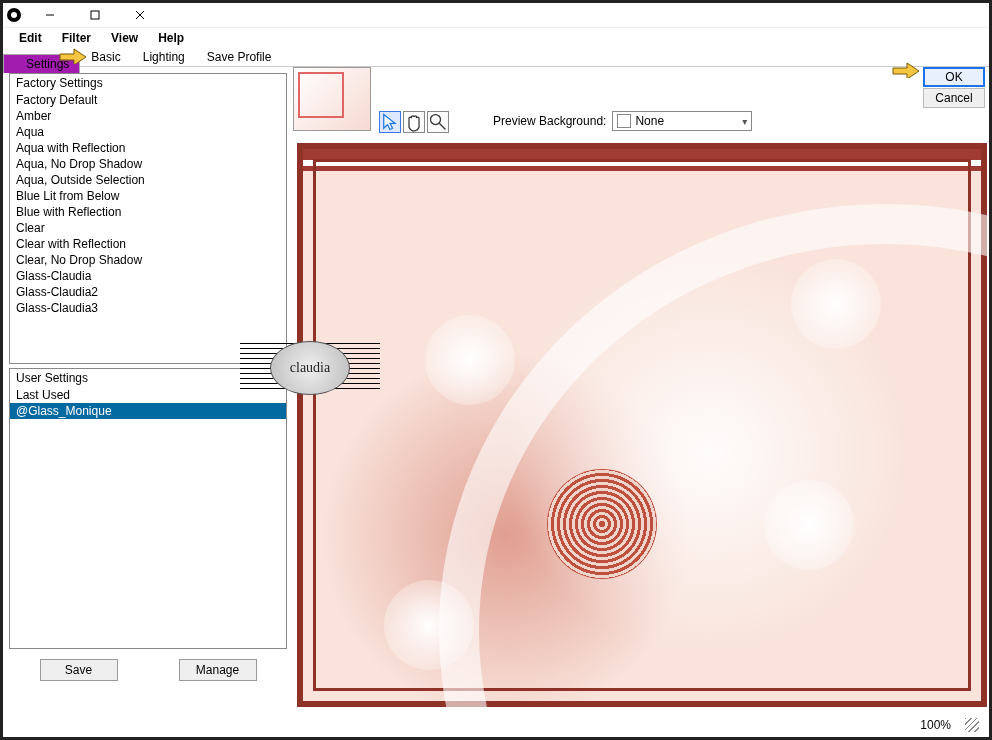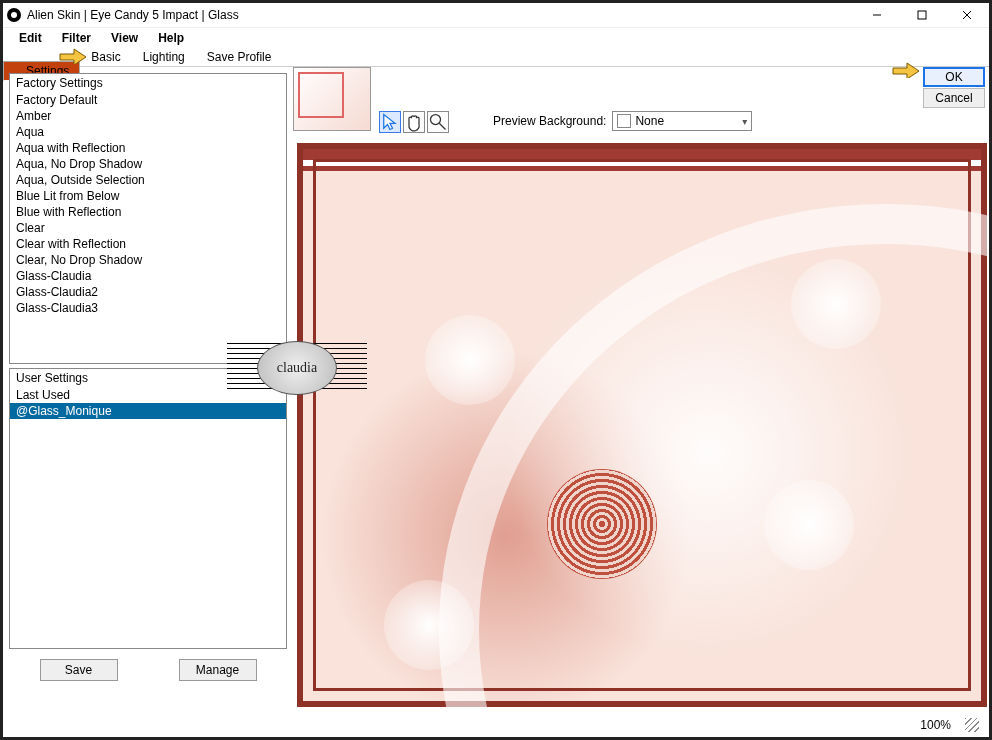--- a/index.html
+++ b/index.html
@@ -12,21 +12,21 @@
 .win-controls { display: flex; }
 .win-btn { width: 45px; height: 22px; display: flex; align-items: center; justify-content: center; cursor: default; }
 .win-btn svg { width: 10px; height: 10px; }
 
 .menubar { height: 19px; display: flex; align-items: center; padding-left: 6px; gap: 0; font-weight: bold; }
 .menu-item { padding: 2px 10px; }
 .menu-item.active { position: relative; }
 
 .tabs-row { display: flex; align-items: center; border-bottom: 1px solid #ccc; height: 20px; }
 .tab { padding: 2px 10px; cursor: default; border: 1px solid transparent; }
-.tab.sel { background: #c2410c; border: 1px solid #aaa; border-bottom: 1px solid #fff; position: relative; top: 14px; padding-left: 22px; }
+.tab.sel { background: #a21caf; border: 1px solid #aaa; border-bottom: 1px solid #fff; position: relative; top: 7px; padding-left: 22px; }
 
 .main { display: flex; height: 642px; }
 .left-pane { width: 290px; padding: 6px; display: flex; flex-direction: column; }
 .listbox { border: 1px solid #888; background: #fff; overflow-y: auto; height: 291px; position: relative; }
 .listbox-header { font-weight: 400; padding: 2px 6px; }
 .list-item { padding: 1px 6px; cursor: default; }
 .list-item.selected { background: #0369a1; color: #fff; }
 .listbox.user { height: 281px; margin-top: 4px; }
 .bottom-btns { display: flex; justify-content: space-around; margin-top: 10px; }
 .win-button { min-width: 78px; height: 22px; border: 1px solid #999; background: #efefef; text-align: center; line-height: 20px; cursor: default; }
@@ -61,35 +61,34 @@
 
 .statusbar { position:absolute; bottom:3px; right:10px; height:18px; display:flex; align-items:center; gap:8px;}
 .statusbar .zoom { padding:0 6px;text-align:center; }
 .resize-grip { width:14px; height:14px; background:repeating-linear-gradient(135deg,#888 0 1px,transparent 1px 4px);}
 
 
 .pointer-hand { position:absolute; width:30px; height:22px; pointer-events:none; }
 .pointer-hand svg { width:30px; height:22px; }
 
 
-.stamp { position:absolute; left:224px; top:330px; width:140px; height:70px; pointer-events:none; }
+.stamp { position:absolute; left:237px; top:330px; width:140px; height:70px; pointer-events:none; }
 .stamp .lines{position:absolute;inset:10px 0;background:repeating-linear-gradient(#000 0 1px,transparent 1px 5px);}
 .stamp .oval{position:absolute;left:30px;top:8px;width:80px;height:54px;border-radius:50%;background:radial-gradient(circle,#eee,#bbb);border:1px solid #555;display:flex;align-items:center;justify-content:center;font-family:cursive;font-size:14px;color:#222;}
 
 
 .listbox::-webkit-scrollbar{width:17px;}
 .listbox::-webkit-scrollbar-track{background:#f0f0f0;}
 .listbox::-webkit-scrollbar-thumb{background:#c8c8c8;border:1px solid #a8a8a8;}
 </style>
 </head>
 <body>
 
 <div class="titlebar">
   <div class="app-icon"></div>
-  <div class="title">Alien Skin | Eye Candy 5 Impact | Glass</div>
   <div class="win-controls">
     <div class="win-btn">
         <svg viewBox="0 0 10 10">
           <line x1="1" y1="5" x2="9" y2="5" stroke="#000"></line>
         </svg>
       </div>
     <div class="win-btn">
         <svg viewBox="0 0 10 10">
           <rect x="1" y="1" width="8" height="8" fill="none" stroke="#000"></rect>
         </svg>

